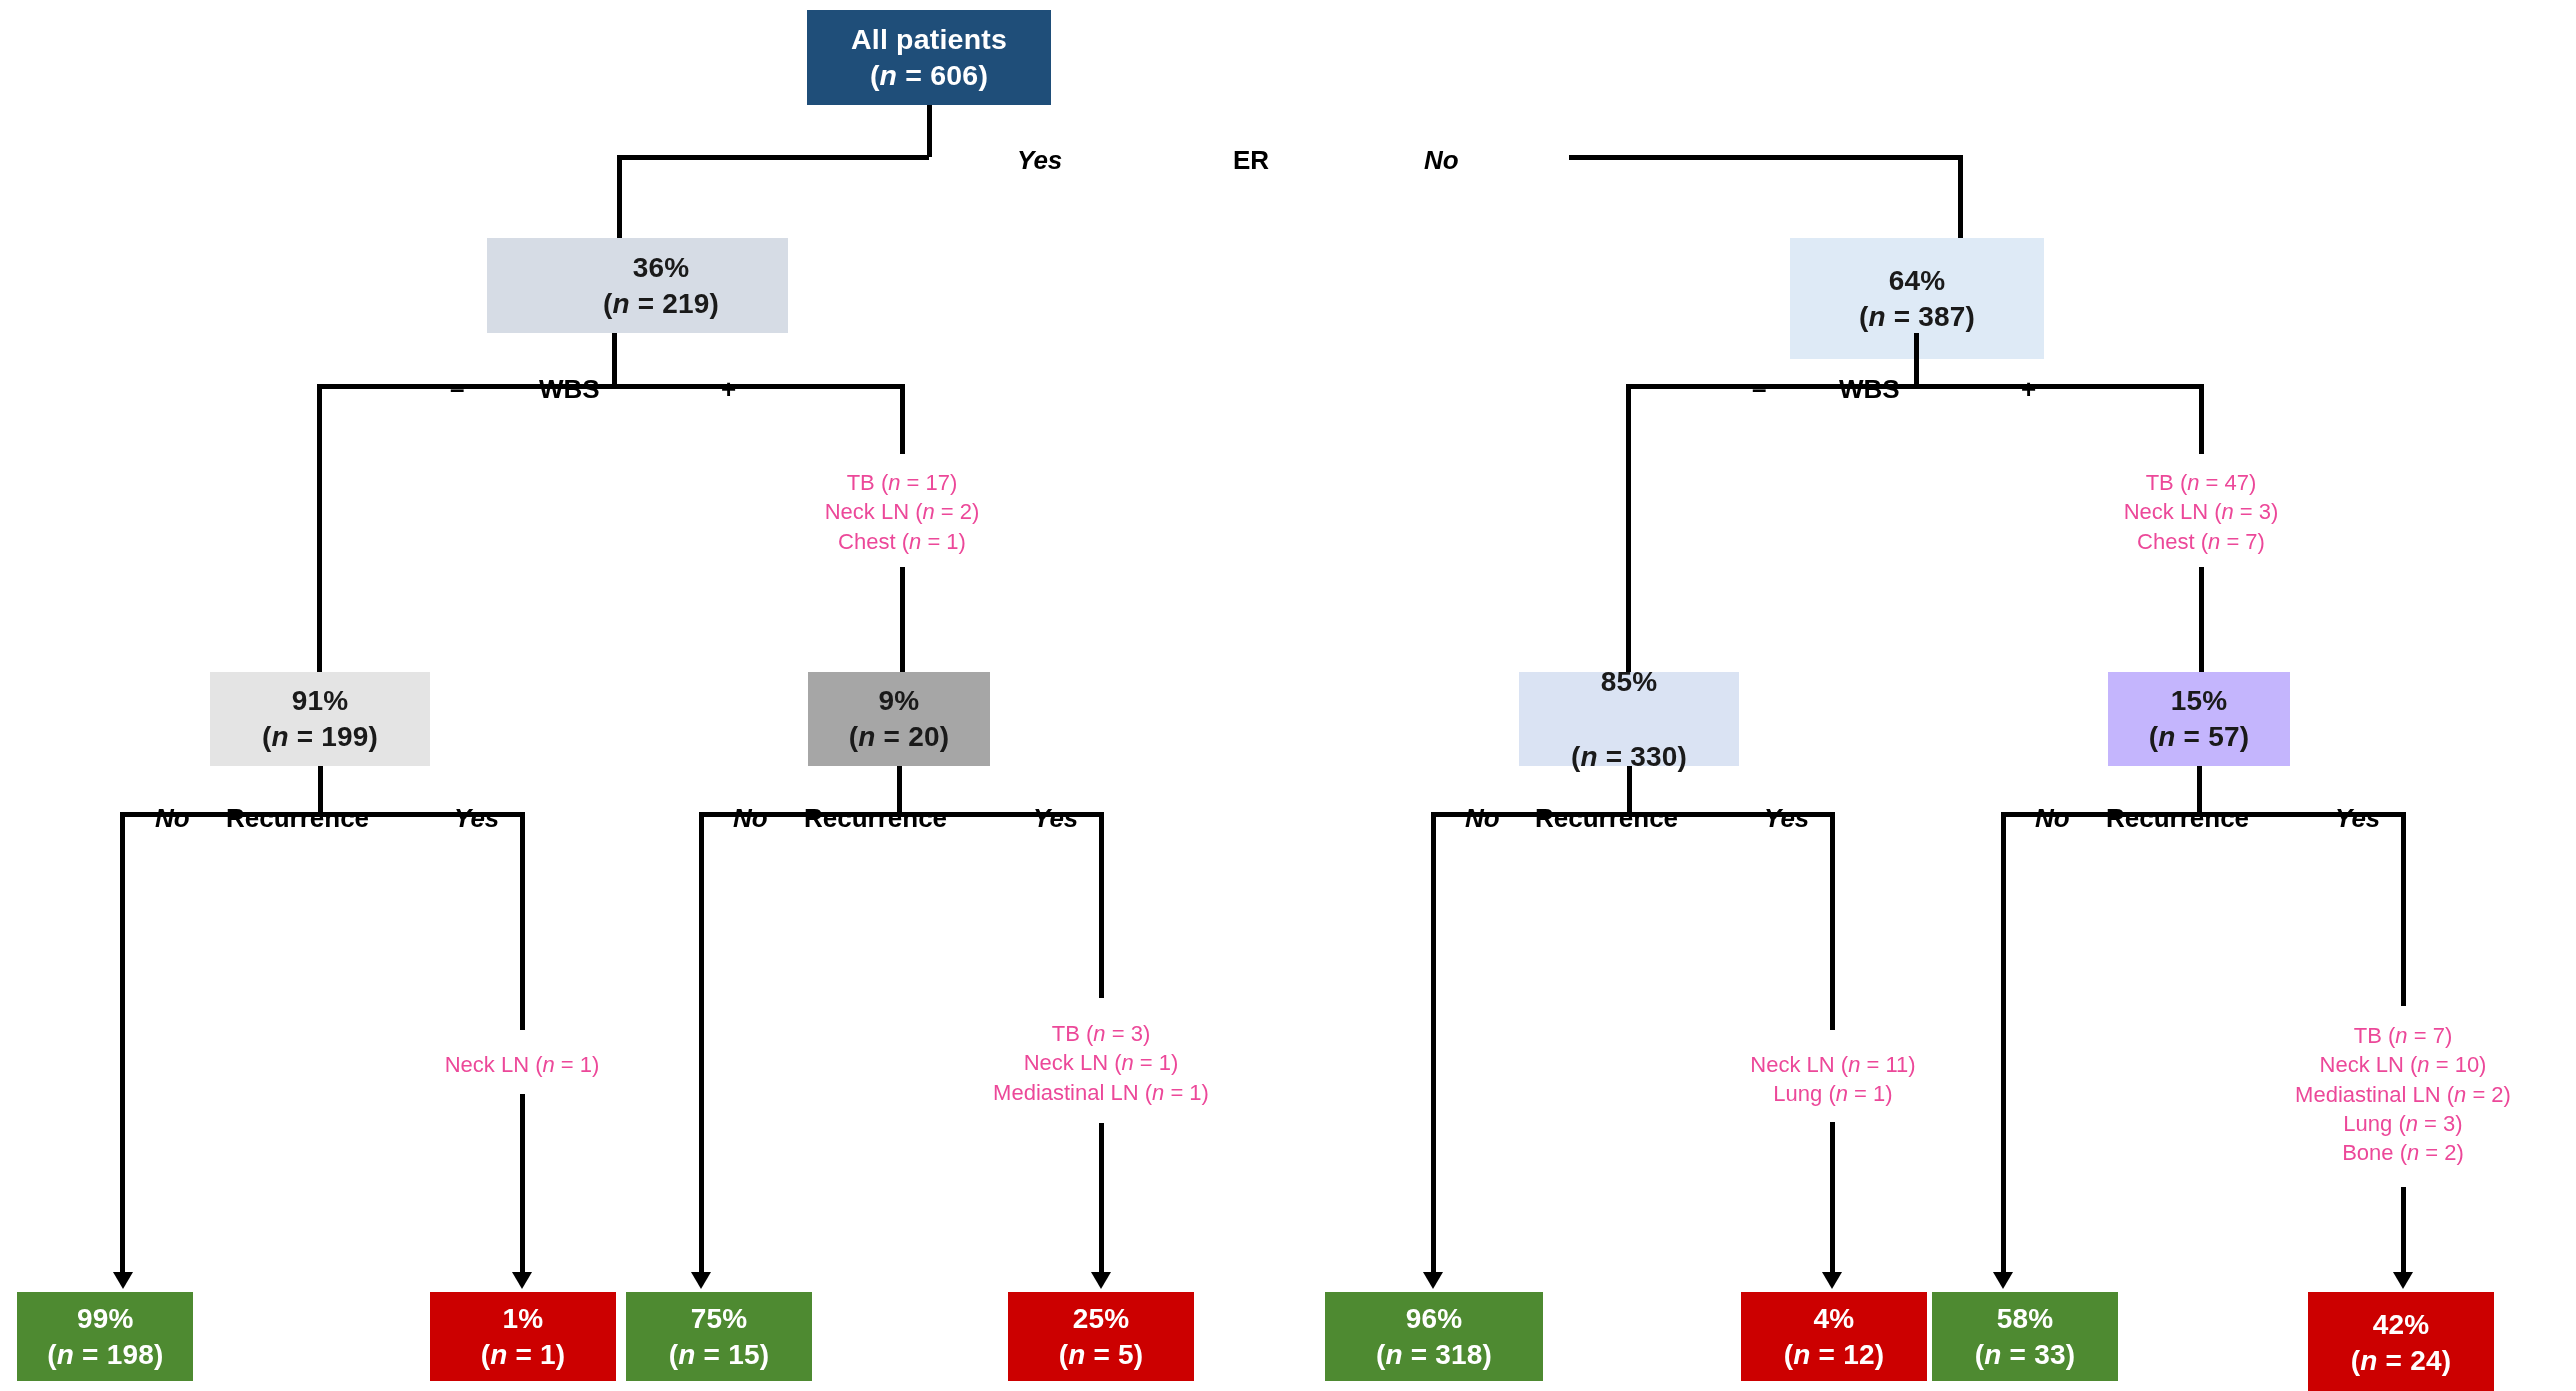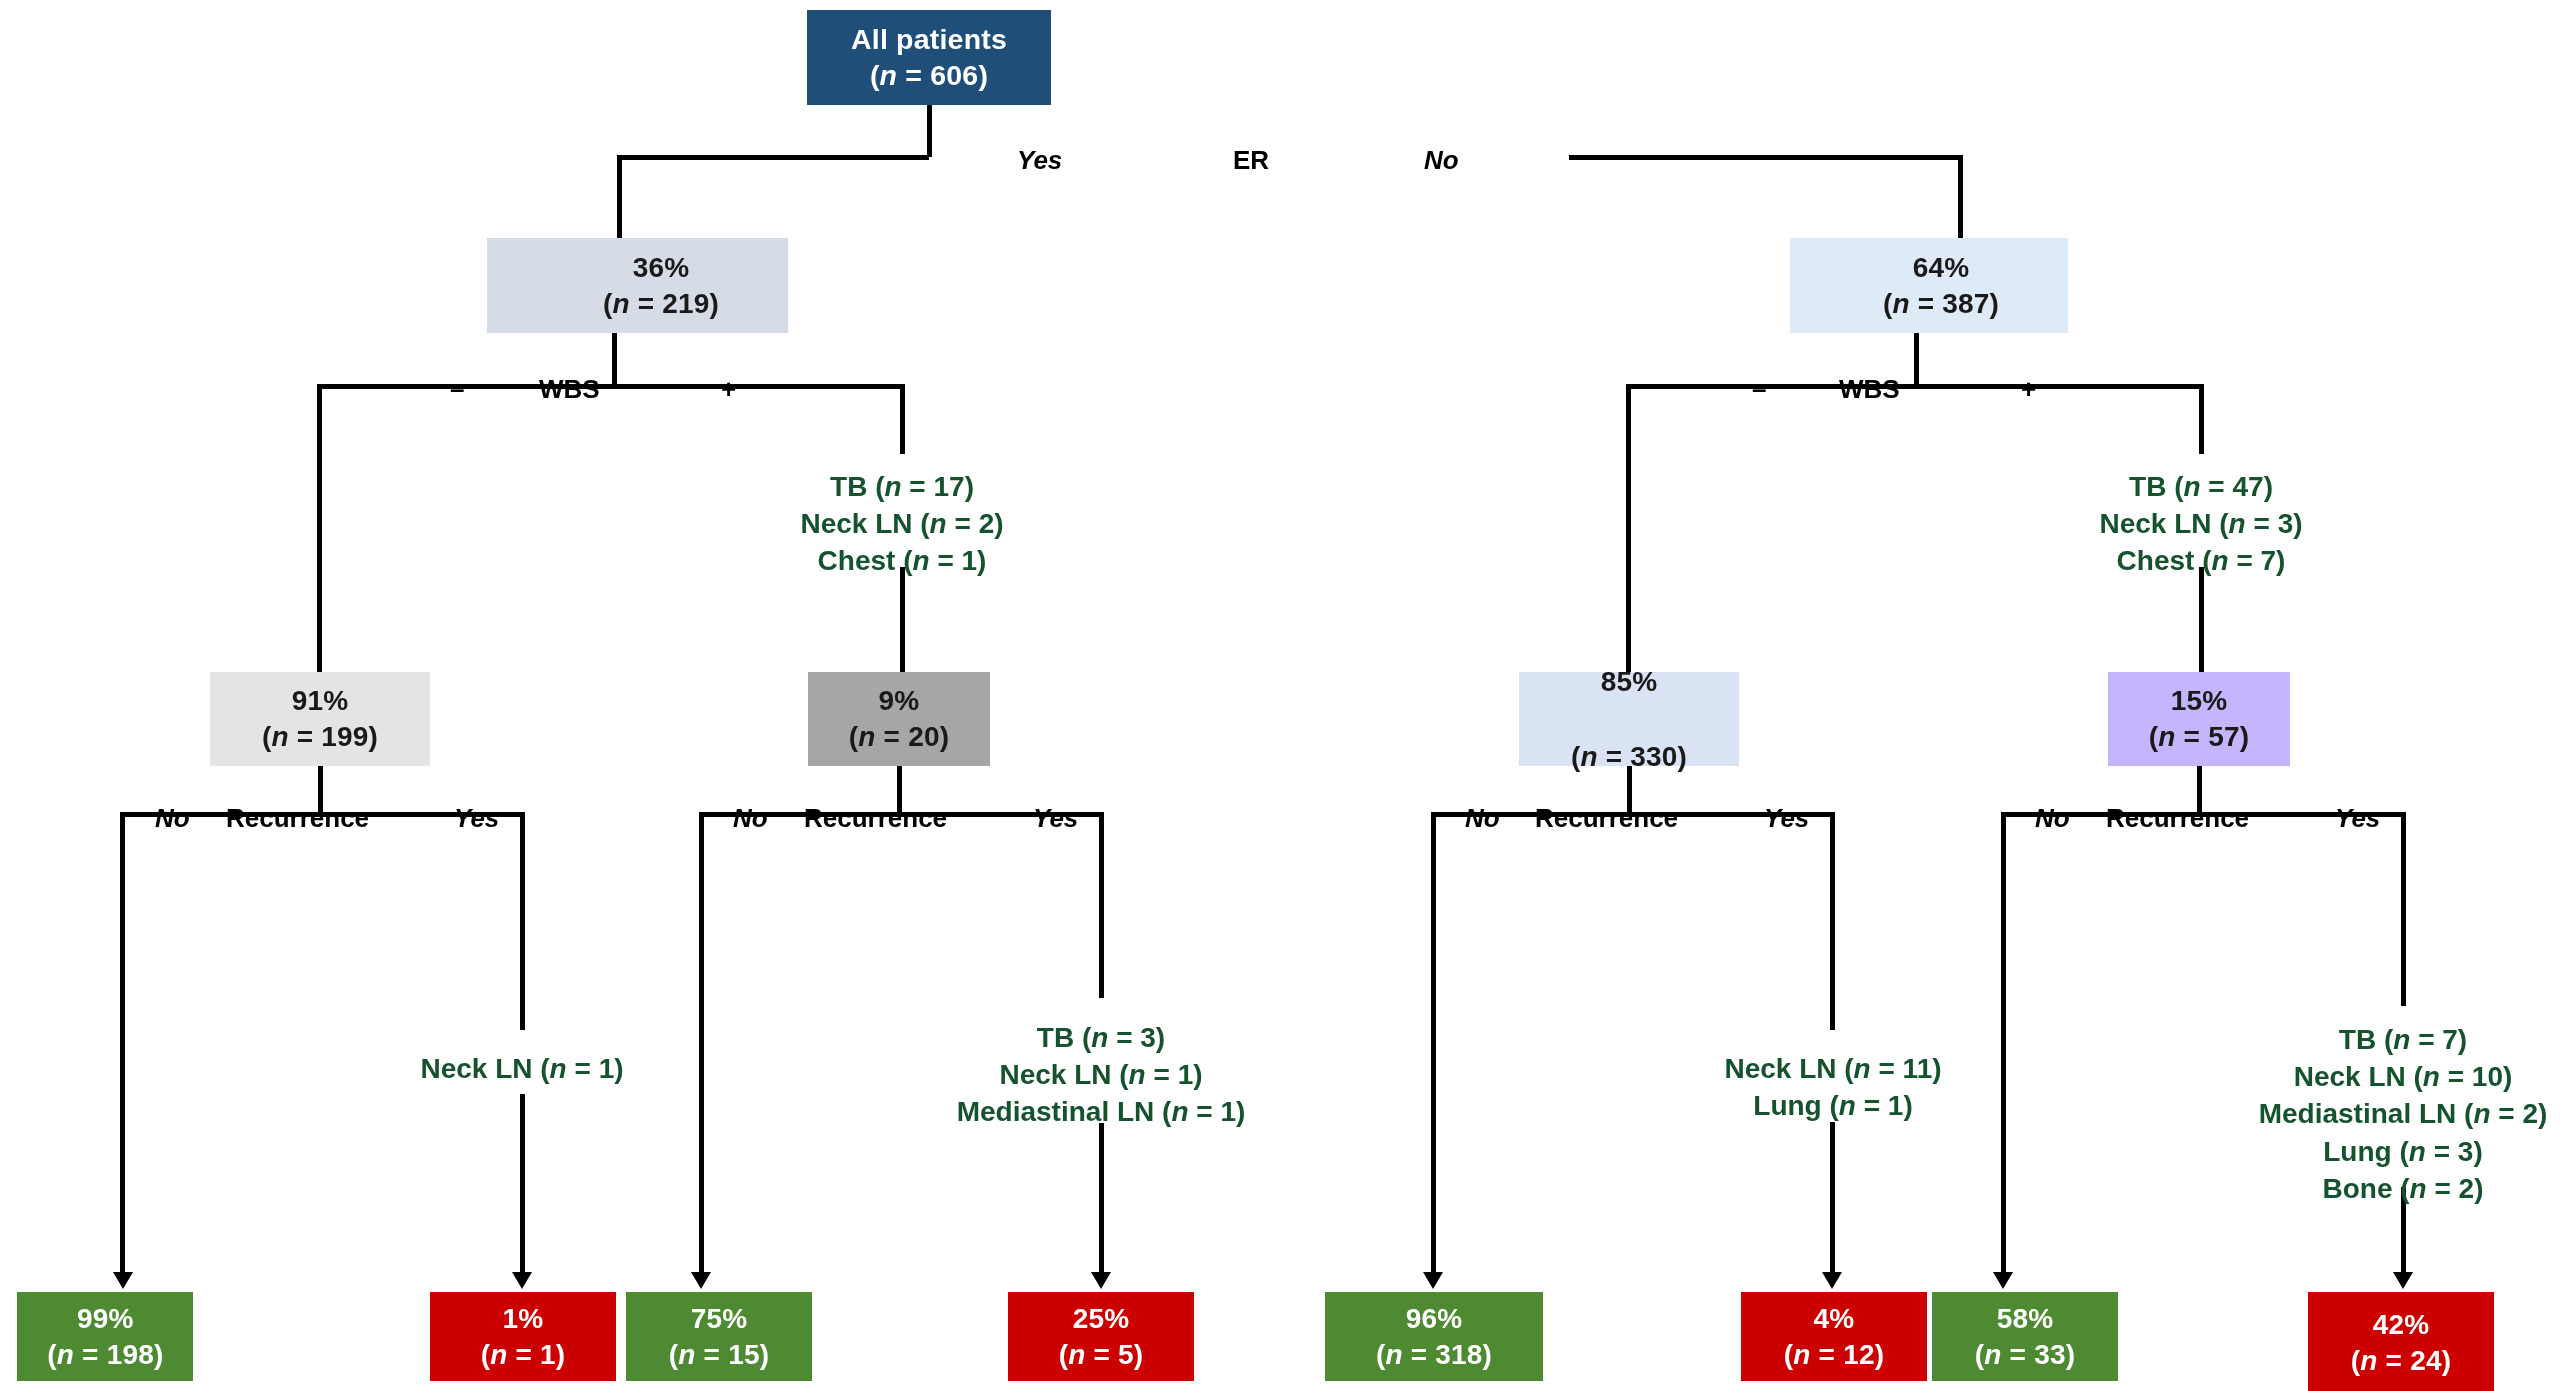--- a/index.html
+++ b/index.html
@@ -66,26 +66,26 @@
     position: absolute;
     font-size: 26px;
     font-weight: bold;
     white-space: nowrap;
     color: #000000;
   }
   .blabel.ital { font-style: italic; }
 
   .sitelist {
     position: absolute;
-    font-size: 28px;
-    font-weight: bold;
+    font-size: 22px;
+    font-weight: normal;
     line-height: 1.33;
     text-align: center;
     white-space: nowrap;
-    color: #14532d;
+    color: #ec4899;
     transform: translateX(-50%);
   }
   .sitelist div i { font-style: italic; }
 </style>
 </head>
 <body>
 
 <div id="canvas">
 
   <div class="node n-root" style="left:807px; top:9.5px; width:244px; height:95px;">
@@ -105,21 +105,21 @@
 
   <div class="blabel ital" style="left:1017px; top:145px;">Yes</div>
   <div class="blabel" style="left:1225px; top:145px;margin-left:8px;">ER</div>
   <div class="blabel ital" style="left:1424px; top:145px;">No</div>
 
   <div class="node n-l1a" style="left:487px; top:238px; width:254px; height:95px;padding-left:47px;">
     <span class="ln1">36%</span>
     <span class="ln2">(<i>n</i> = 219)</span>
   </div>
 
-  <div class="node n-l1b" style="left:1790px; top:238px; width:254px; height:95px;padding-left:24px;">
+  <div class="node n-l1b" style="left:1790px; top:238px; width:254px; height:121px;">
     <span class="ln1">64%</span>
     <span class="ln2">(<i>n</i> = 387)</span>
   </div>
 
   <div class="vline" style="left:612px; top:333px; height:54px;"></div>
   <div class="hline" style="left:317px; top:384px; width:139px;"></div>
   <div class="vline" style="left:317px; top:384px; height:288px;"></div>
   <div class="hline" style="left:317px; top:384px; width:587px;"></div>
   <div class="hline" style="left:773px; top:384px; width:132px;"></div>
   <div class="vline" style="left:900px; top:384px; height:70px;"></div>

